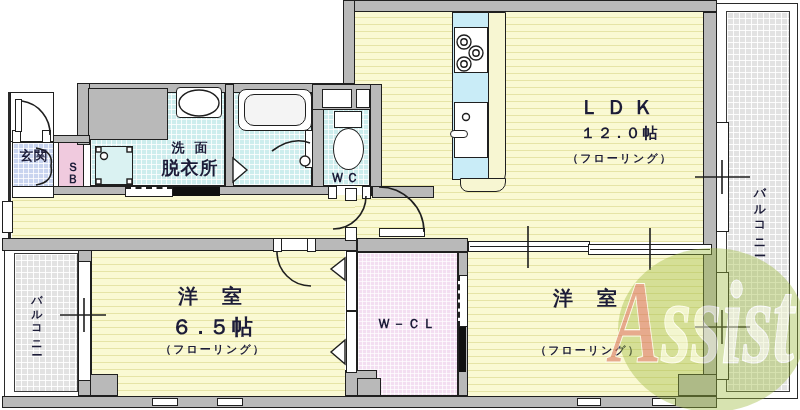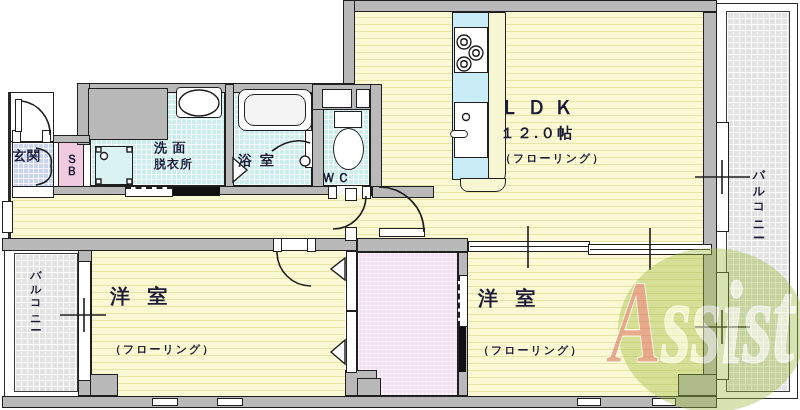--- a/index.html
+++ b/index.html
@@ -19,21 +19,21 @@
      repeating-linear-gradient(to right,rgba(255,255,255,.9) 0 1px,transparent 1px 6px),
      repeating-linear-gradient(to bottom,rgba(255,255,255,.9) 0 1px,transparent 1px 6px);
      border:1px solid #3a3a3a;}
   .pink{background:#f0cade;border:1.5px solid #1f1f1f;}
   .wcl-pink{background-color:#f3def1;background-image:
      repeating-linear-gradient(to right,rgba(255,255,255,.7) 0 1px,transparent 1px 4px),
      repeating-linear-gradient(to bottom,rgba(255,255,255,.7) 0 1px,transparent 1px 4px);
      border:1px solid #1f1f1f;}
   .white-box{background:#fff;border:1.5px solid #1f1f1f;}
   .frame{background:#fff;border:1.5px solid #2a2a2a;}
-  .lbl{position:absolute;font-weight:bold;white-space:nowrap;z-index:6;}
+  .lbl{position:absolute;font-weight:bold;text-align:center;white-space:nowrap;z-index:6;font-family:Liberation Mono, monospace;}
   .vtext{writing-mode:vertical-rl;text-orientation:upright;}
   svg{position:absolute;left:0;top:0;z-index:5;pointer-events:none;}
   .wm{z-index:8;}
 </style>
 </head>
 <body>
 
 <div class="plan">
 
   <div class="abs floor-wood" style="left:355px;top:11px;width:348px;height:231px;"></div>
@@ -169,31 +169,32 @@
       <rect x="96" y="147" width="5" height="5"></rect>
       <rect x="127" y="147" width="5" height="5"></rect>
       <rect x="96" y="179" width="5" height="5"></rect>
       <rect x="127" y="179" width="5" height="5"></rect>
     </g>
   </svg>
 
   <div class="lbl" style="left:13px;top:147px;width:42px;font-size:13px;letter-spacing:1px;">玄関</div>
   <div class="lbl vtext" style="left:63px;top:146px;height:40px;font-size:12px;">ＳＢ</div>
   <div class="lbl" style="left:154px;top:139px;width:72px;font-size:13px;letter-spacing:1px;">洗 面</div>
-  <div class="lbl" style="left:154px;top:156px;width:72px;font-size:12px;letter-spacing:1px;">脱衣所</div>
-  <div class="lbl" style="left:238px;top:152px;width:74px;font-size:14px;letter-spacing:2px;">浴 室</div>
+  <div class="lbl" style="left:154px;top:156px;width:72px;font-size:18px;letter-spacing:1px;">脱衣所</div>
   <div class="lbl" style="left:322px;top:169px;width:48px;font-size:13px;letter-spacing:2px;">ＷＣ</div>
 
   <div class="lbl" style="left:500px;top:94px;width:240px;font-size:20px;letter-spacing:7px;">ＬＤＫ</div>
   <div class="lbl" style="left:500px;top:124px;width:240px;font-size:15px;letter-spacing:2px;">１２.０帖</div>
   <div class="lbl" style="left:500px;top:151px;width:240px;font-size:11px;letter-spacing:2px;">（フローリング）</div>
 
   <div class="lbl" style="left:110px;top:283px;width:206px;font-size:20px;letter-spacing:6px;">洋 室</div>
+  <div class="lbl" style="left:110px;top:313px;width:206px;font-size:21px;letter-spacing:2px;">６.５帖</div>
   <div class="lbl" style="left:110px;top:342px;width:206px;font-size:11px;letter-spacing:2px;">（フローリング）</div>
 
+  <div class="lbl" style="left:357px;top:315px;width:101px;font-size:13px;letter-spacing:2px;">Ｗ－ＣＬ</div>
 
   <div class="lbl" style="left:478px;top:285px;width:220px;font-size:20px;letter-spacing:6px;">洋 室</div>
   <div class="lbl" style="left:478px;top:343px;width:220px;font-size:11px;letter-spacing:2px;">（フローリング）</div>
 
   <div class="lbl vtext" style="left:750px;top:160px;height:110px;font-size:12px;letter-spacing:4px;">バルコニー</div>
   <div class="lbl vtext" style="left:28px;top:262px;height:115px;font-size:11px;letter-spacing:3px;">バルコニー</div>
 
   <svg class="wm" width="800" height="410" viewBox="0 0 800 410">
     <g opacity="0.55">
       <ellipse cx="712" cy="330" rx="94" ry="82" fill="#9fbb40" opacity="0.75"></ellipse>

